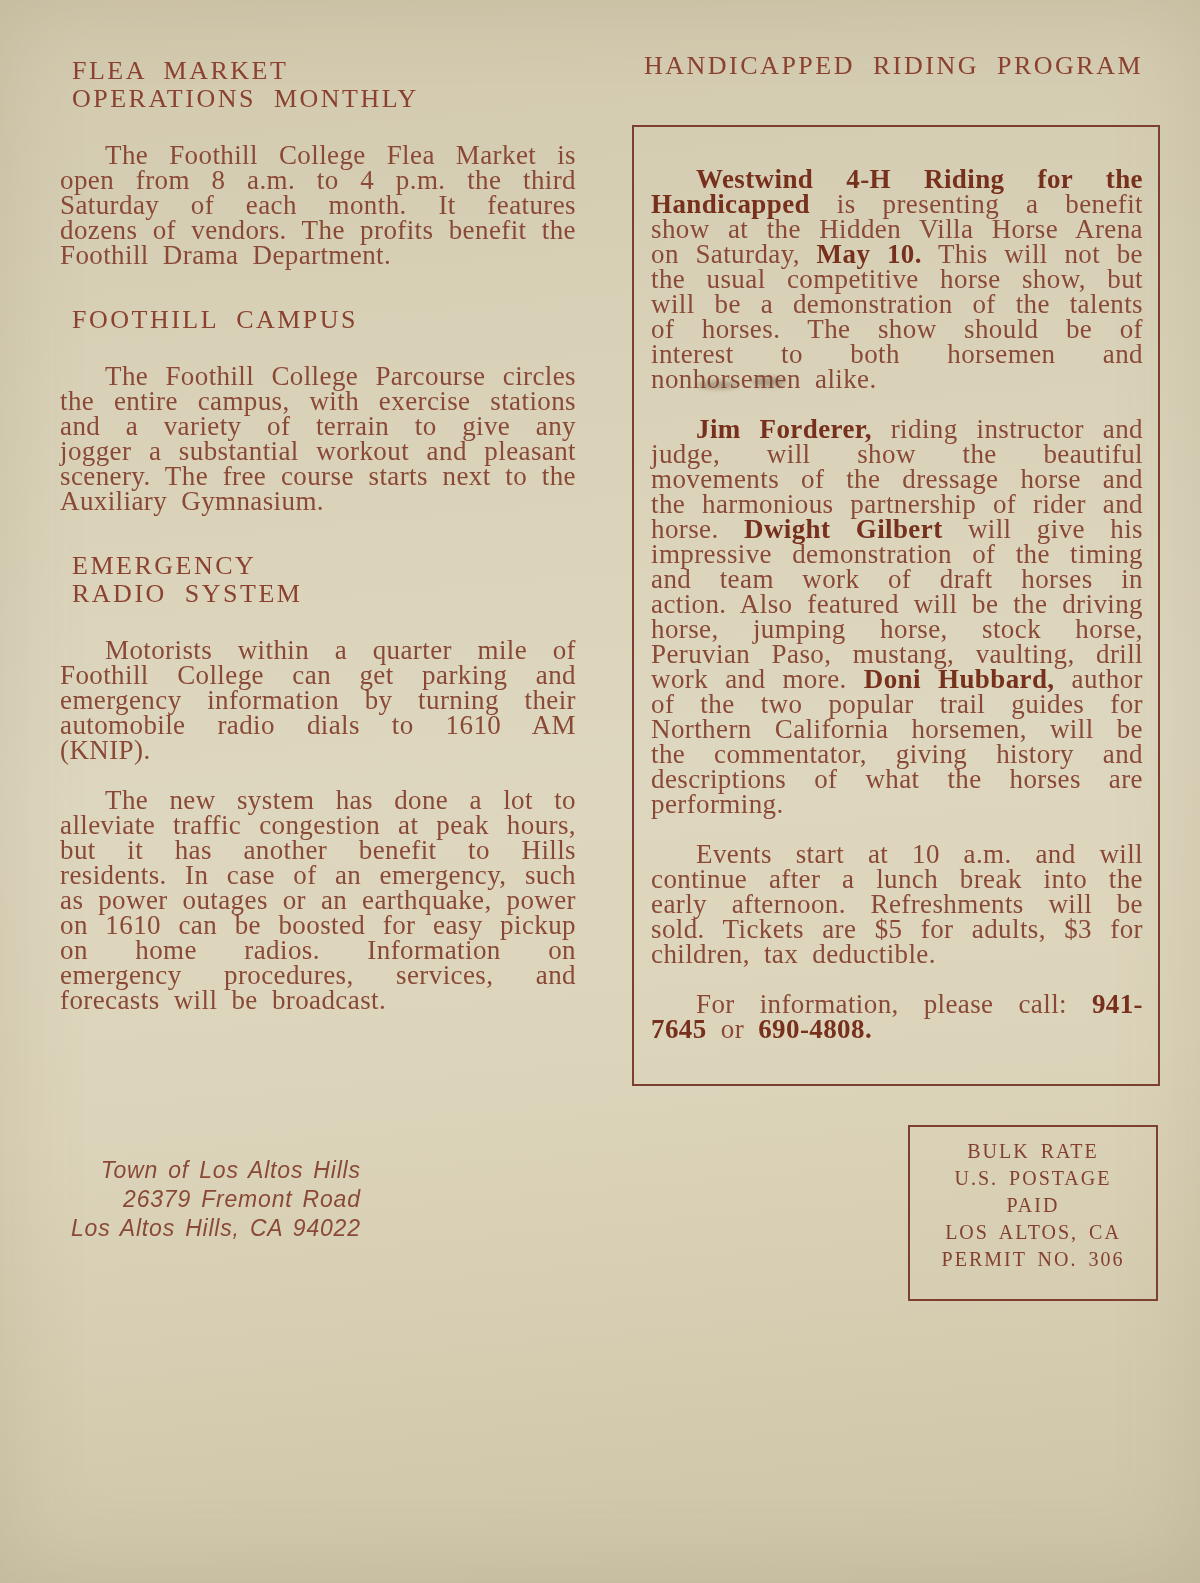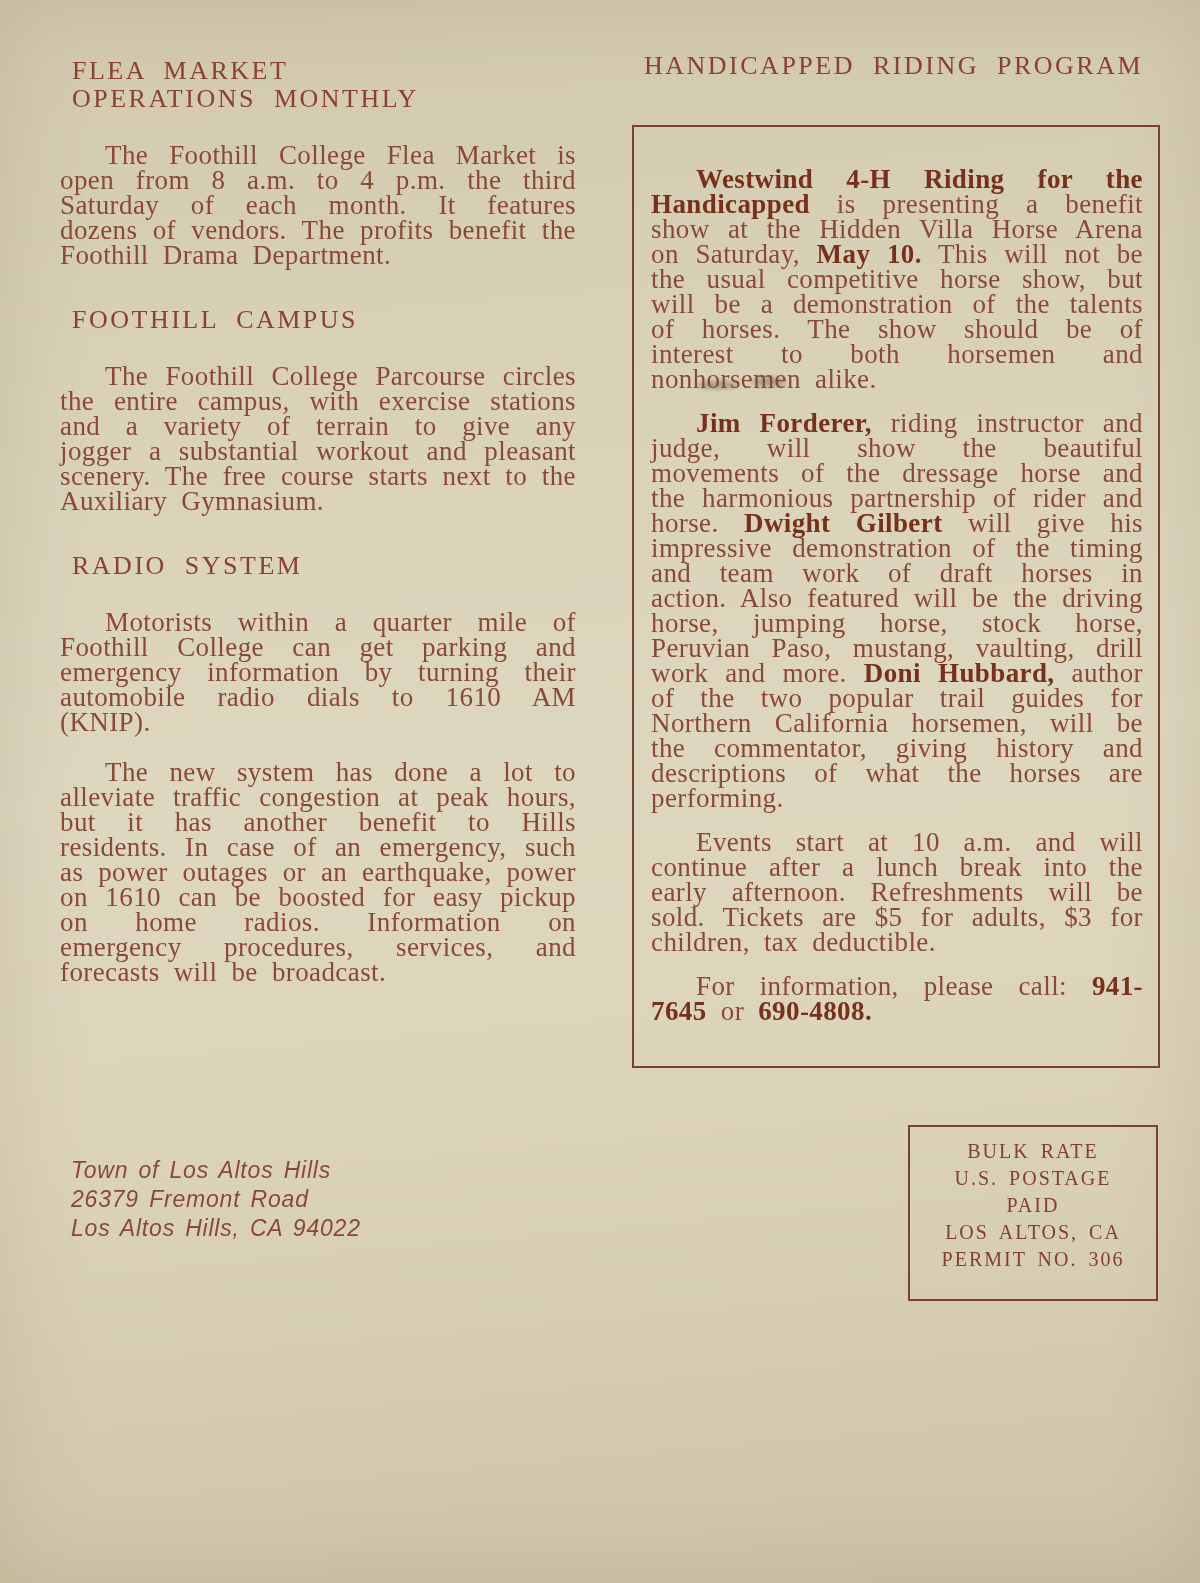--- a/index.html
+++ b/index.html
@@ -35,37 +35,38 @@
     word-spacing:7px; letter-spacing:0.4px;
   }
   p.body + p.body { margin-top:25px; }
 
   .box {
     margin-top:45px;
     border:2px solid #7d4030;
     padding:40px 15px 42px 17px;
     min-height:721px; box-sizing:content-box;
   }
-  .box p.body + p.body { margin-top:19px; }
+  .box p.body + p.body { margin-top:25px; }
 
   .b { font-weight:700; color:#77301c; }
 
   .smudge {
     position:absolute; background:rgba(100,70,55,0.38);
     border-radius:50%; filter:blur(2px);
   }
   .smudge.s1 { left:697px; top:381px; width:42px; height:8px; }
   .smudge.s2 { left:752px; top:377px; width:34px; height:10px; }
 
   .address {
     position:absolute; left:71px; top:1156px;
     font-family:"Liberation Sans", sans-serif;
     font-style:italic; font-size:23px; line-height:29px;
     letter-spacing:0.8px; word-spacing:3px;
     color:#8a4936;
+    text-align:right;
   }
   .address .line { display:block; }
 
   .postage {
     position:absolute; left:908px; top:1125px;
     width:250px; height:176px; box-sizing:border-box;
     border:2px solid #7d4030;
     padding-top:11px;
     text-align:center;
     font-size:20px; line-height:27px; letter-spacing:2px; word-spacing:4px;
@@ -90,20 +91,21 @@
 
     <section>
       <h2 class="heading">
         <span class="hl">FOOTHILL CAMPUS</span>
       </h2>
       <p class="body">The Foothill College Parcourse circles the entire campus, with exercise stations and a variety of terrain to give any jogger a substantial workout and pleasant scenery.  The free course starts next to the Auxiliary Gymnasium.</p>
     </section>
 
     <section>
       <h2 class="heading">
+        <span class="hl">EMERGENCY</span>
         <span class="hl">RADIO SYSTEM</span>
       </h2>
       <p class="body">Motorists within a quarter mile of Foothill College can get parking and emergency information by turning their automobile radio dials to 1610 AM (KNIP).</p>
       <p class="body">The new system has done a lot to alleviate traffic congestion at peak hours, but it has another benefit to Hills residents.  In case of an emergency, such as power outages or an earthquake, power on 1610 can be boosted for easy pickup on home radios.  Information on emergency procedures, services, and forecasts will be broadcast.</p>
     </section>
 
   </div>
 
   <div class="col-right">
     <h2 class="heading">

